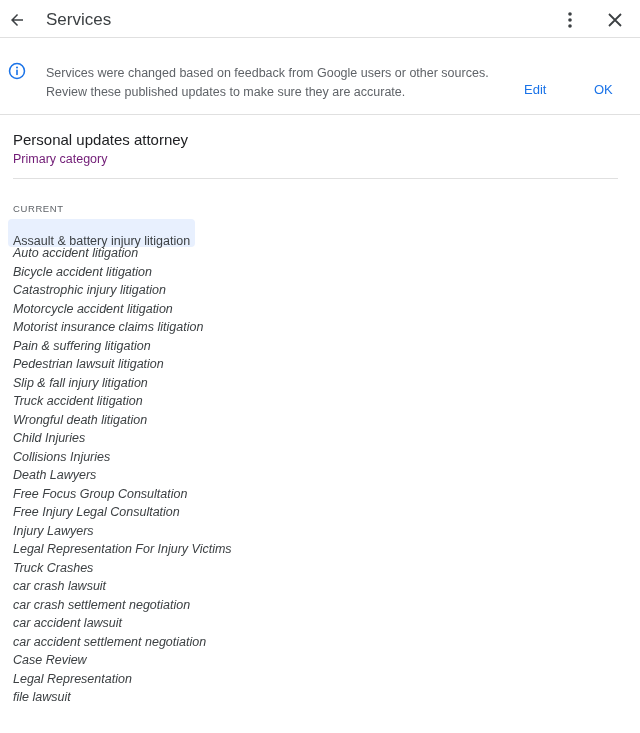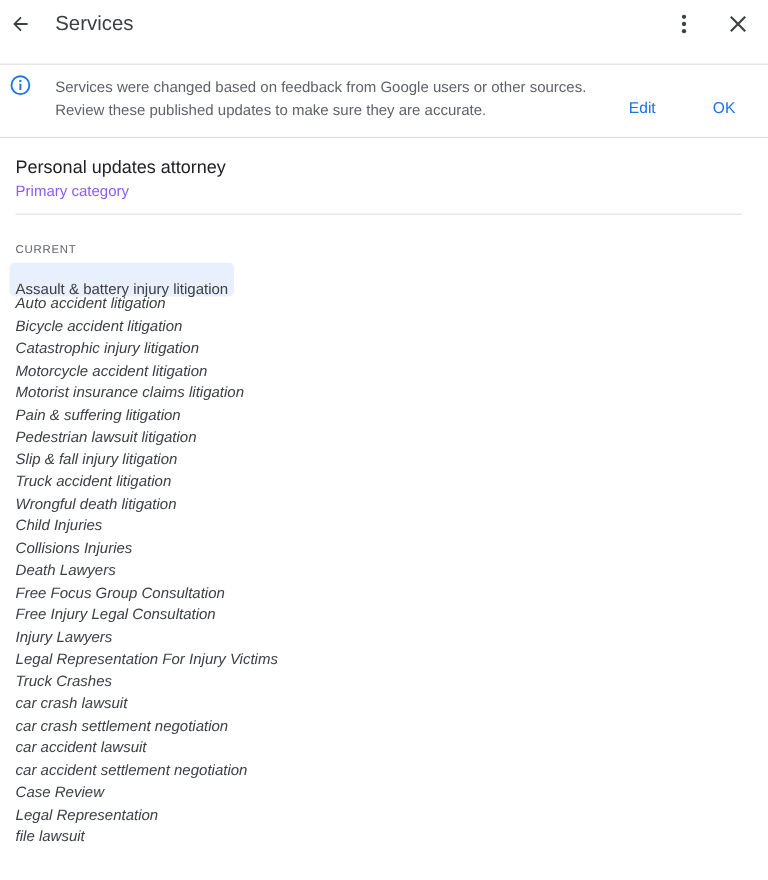--- a/index.html
+++ b/index.html
@@ -1,21 +1,21 @@
 <!DOCTYPE html>
 <html><head>
 <meta charset="utf-8">
 <style>
   * { box-sizing: border-box; margin: 0; padding: 0; }
   html, body {
     width: 640px; height: 733px; background: #ffffff; overflow: hidden;
     font-family: "Liberation Sans", sans-serif; color: #3c4043;
   }
   .header {
-    position: absolute; top: 0; left: 0; width: 640px; height: 54px;
+    position: absolute; top: 0; left: 0; width: 640px; height: 38px;
     border-bottom: 1px solid #e0e0e0;
   }
   .back-btn {
     position: absolute; left: 6px; top: 9px; width: 22px; height: 22px;
     display: flex; align-items: center; justify-content: center; cursor: pointer;
   }
   .title {
     position: absolute; left: 46px; top: 10px; font-size: 17px; color: #3c4043;
   }
   .more-btn {
@@ -37,21 +37,21 @@
   }
   .banner-btn {
     position: absolute; top: 35px; font-size: 13px; color: #1a73e8; cursor: pointer;
   }
   .edit-btn { left: 524px; }
   .ok-btn { left: 594px; }
   .category {
     position: absolute; top: 131px; left: 13px;
   }
   .category-name { font-size: 15px; color: #202124; }
-  .category-label { font-size: 12.5px; color: #8b5cf6; margin-top: 4px; }
+  .category-label { font-size: 12.5px; color: #701a75; margin-top: 4px; }
   .divider {
     position: absolute; top: 178px; left: 13px; width: 605px; height: 1px; background: #e0e0e0;
   }
   .section-label {
     position: absolute; top: 203px; left: 13px; font-size: 9.5px; letter-spacing: 0.6px; color: #5f6368;
   }
   .highlight-item {
     position: absolute; top: 219px; left: 8px; height: 23px;
     padding: 14px 5px; background: #e8f0fe; border-radius: 4px;
     font-size: 12.5px; color: #3c4043; line-height: 17px;

